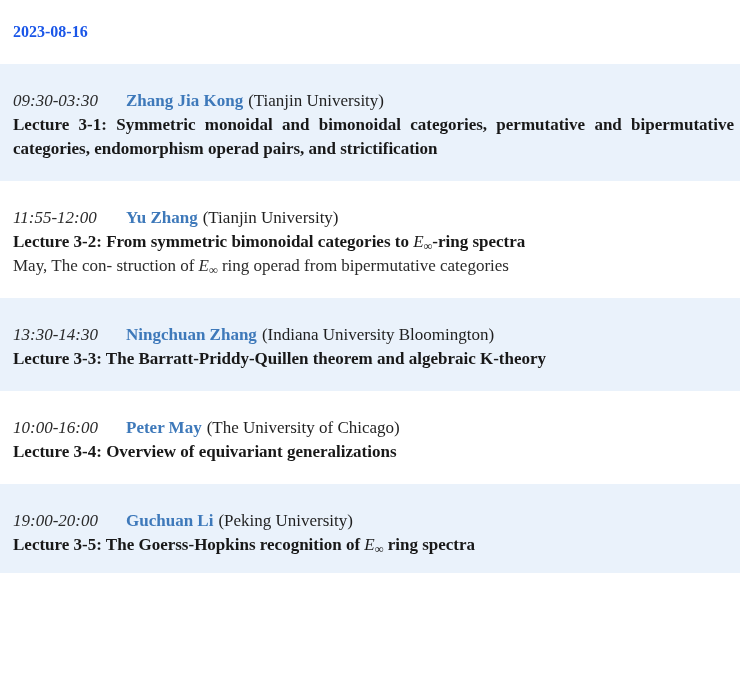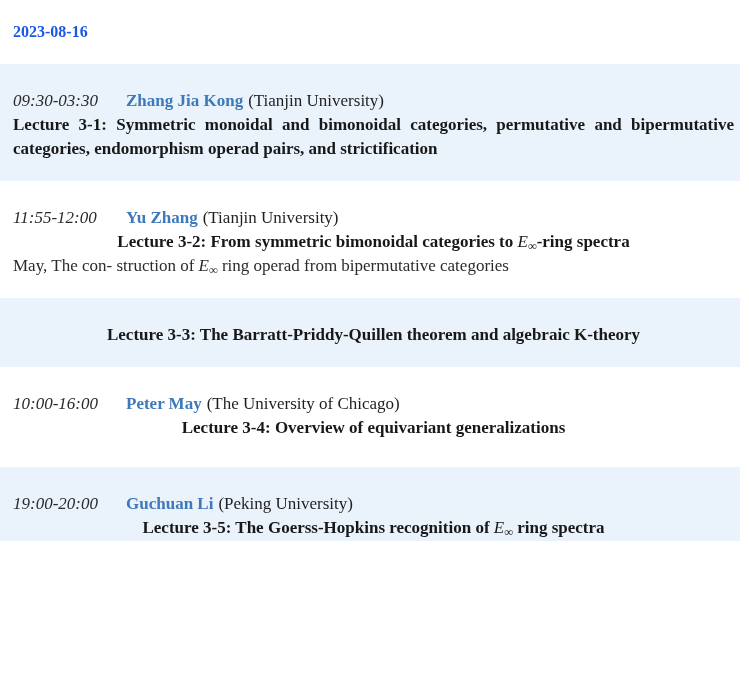--- a/index.html
+++ b/index.html
@@ -26,38 +26,38 @@
     line-height: 23px;
     font-weight: bold;
     color: var(--heading);
     font-family: "Liberation Serif", serif;
   }
   .session {
     padding: 25px 6px 20px 13px;
     margin-right: 9px;
   }
   .session.blue { background: var(--panel); }
-  .session:last-child { padding-bottom: 1px; margin-top: 7px; }
+  .session:last-child { padding-bottom: 16px; }
   .session p { margin: 0; line-height: 24px; }
   .meta { margin-bottom: 17px; }
   .time {
     font-style: italic;
     display: inline-block;
     min-width: 97px;
     margin-right: 16px;
     color: var(--soft);
   }
   .speaker {
     color: var(--link);
     font-weight: bold;
     text-decoration: none;
     cursor: pointer;
   }
   .affil { margin-left: 5px; color: var(--text); }
-  .title { font-weight: bold; margin-bottom: 13px; color: #181818; text-align: center; }
+  .title { font-weight: bold; margin-bottom: 13px; color: #181818; }
   .session > p:last-child { margin-bottom: 0; }
   .justify { text-align: justify; }
   .note { color: var(--soft); font-weight: normal; }
   .math { font-weight: normal; white-space: nowrap; }
   .math em { font-style: italic; }
   .math sub {
     font-size: 72%;
     font-style: normal;
     vertical-align: -3px;
     line-height: 0;
@@ -79,20 +79,23 @@
 
   <section class="session">
     <p class="meta">
       <span class="time">11:55-12:00</span><a class="speaker">Yu Zhang</a><span class="affil">(Tianjin University)</span>
     </p>
     <p class="title"><span>Lecture 3-2: From symmetric bimonoidal categories to </span><span class="math"><em>E</em><sub>∞</sub></span><span>-ring spectra</span></p>
     <p class="note"><span>May, The con- struction of </span><span class="math"><em>E</em><sub>∞</sub></span><span> ring operad from bipermutative categories</span></p>
   </section>
 
   <section class="session blue">
+    <p class="meta">
+      <span class="time">13:30-14:30</span><a class="speaker">Ningchuan Zhang</a><span class="affil">(Indiana University Bloomington)</span>
+    </p>
     <p class="title">Lecture 3-3: The Barratt-Priddy-Quillen theorem and algebraic K-theory</p>
   </section>
 
   <section class="session">
     <p class="meta">
       <span class="time">10:00-16:00</span><a class="speaker">Peter May</a><span class="affil">(The University of Chicago)</span>
     </p>
     <p class="title">Lecture 3-4: Overview of equivariant generalizations</p>
   </section>
 

